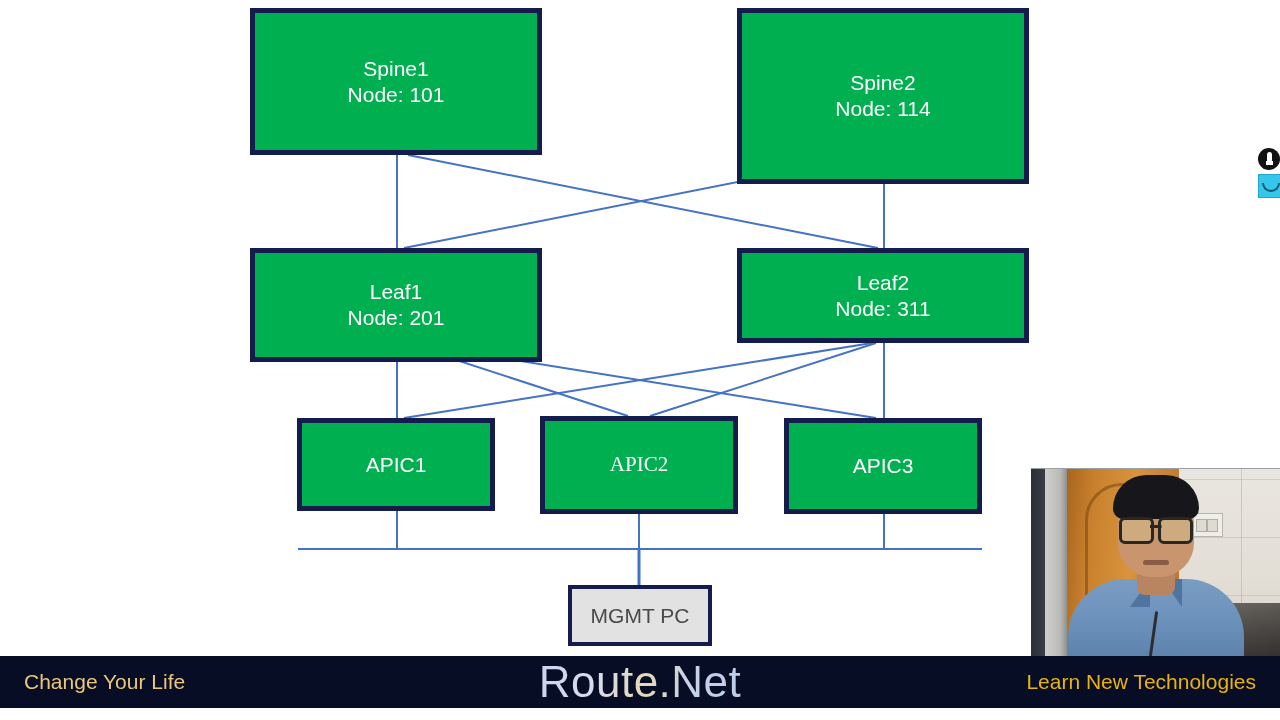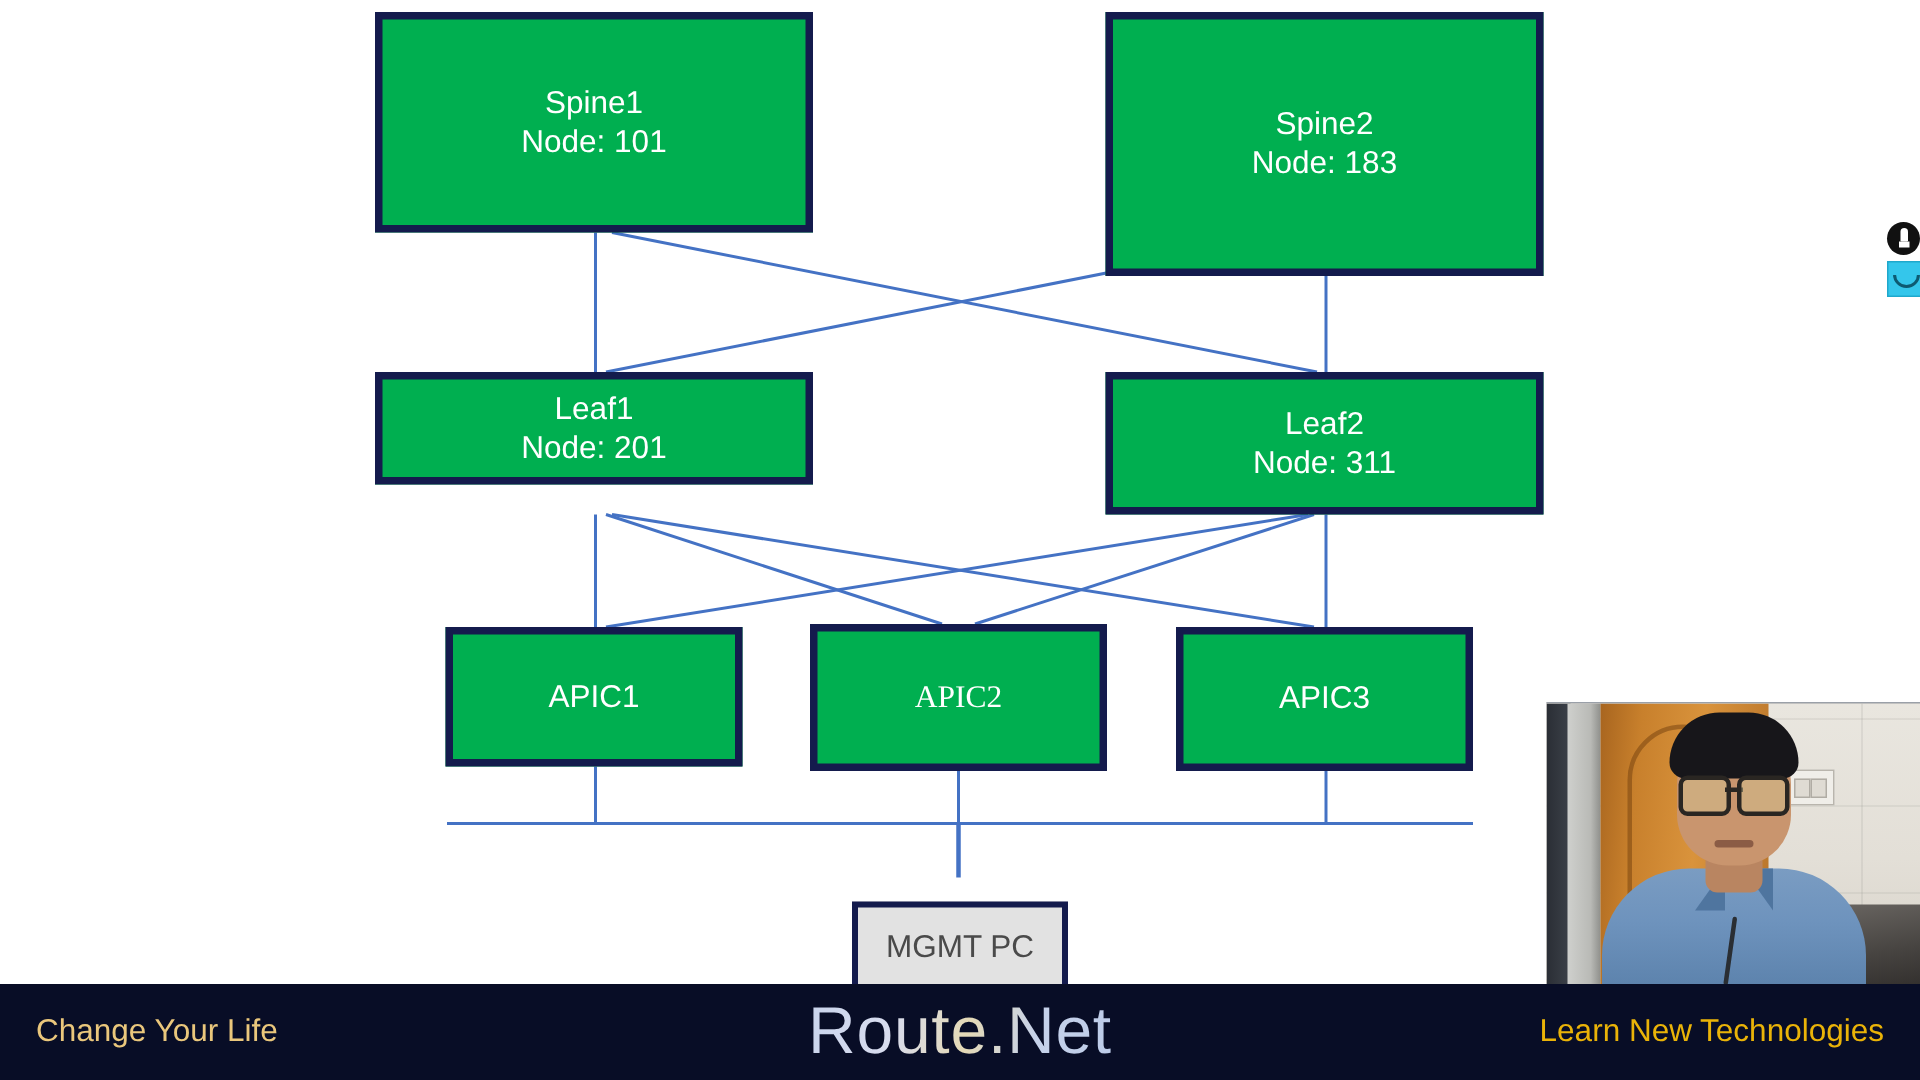--- a/index.html
+++ b/index.html
@@ -55,31 +55,30 @@
     line-height: 1.22;
     z-index: 4;
   }
   .node .n-name { font-size: 21px; }
   .node .n-sub  { font-size: 21px; }
 
   .node.host {
     background: #E2E2E2;
     border: 4px solid #141B4D;
     color: #4A4A4A;
-    margin-top: 16px;
   }
   .node.host .n-name { font-size: 21px; }
 
   
   #banner {
     position: absolute;
     left: 0;
     top: 656px;
     width: 1280px;
-    height: 64px;
+    height: 52px;
     background: #080D26;
     z-index: 20;
   }
   #banner .tagline-left {
     position: absolute;
     left: 24px;
     top: 50%;
     transform: translateY(-50%);
     color: #EAC77C;
     font-size: 21px;
@@ -309,24 +308,24 @@
       </g>
     </svg>
 
     <div class="node" style="left:250px; top:8px; width:292px; height:147px;">
       <div class="n-name">Spine1</div>
       <div class="n-sub">Node: 101</div>
     </div>
 
     <div class="node" style="left:737px; top:8px; width:292px; height:176px;">
       <div class="n-name">Spine2</div>
-      <div class="n-sub">Node: 183</div>
-    </div>
-
-    <div class="node" style="left:250px; top:248px; width:292px; height:75px;">
+      <div class="n-sub">Node: 114</div>
+    </div>
+
+    <div class="node" style="left:250px; top:248px; width:292px; height:114px;">
       <div class="n-name">Leaf1</div>
       <div class="n-sub">Node: 201</div>
     </div>
 
     <div class="node" style="left:737px; top:248px; width:292px; height:95px;">
       <div class="n-name">Leaf2</div>
       <div class="n-sub">Node: 311</div>
     </div>
 
     <div class="node" style="left:297px; top:418px; width:198px; height:93px;">

